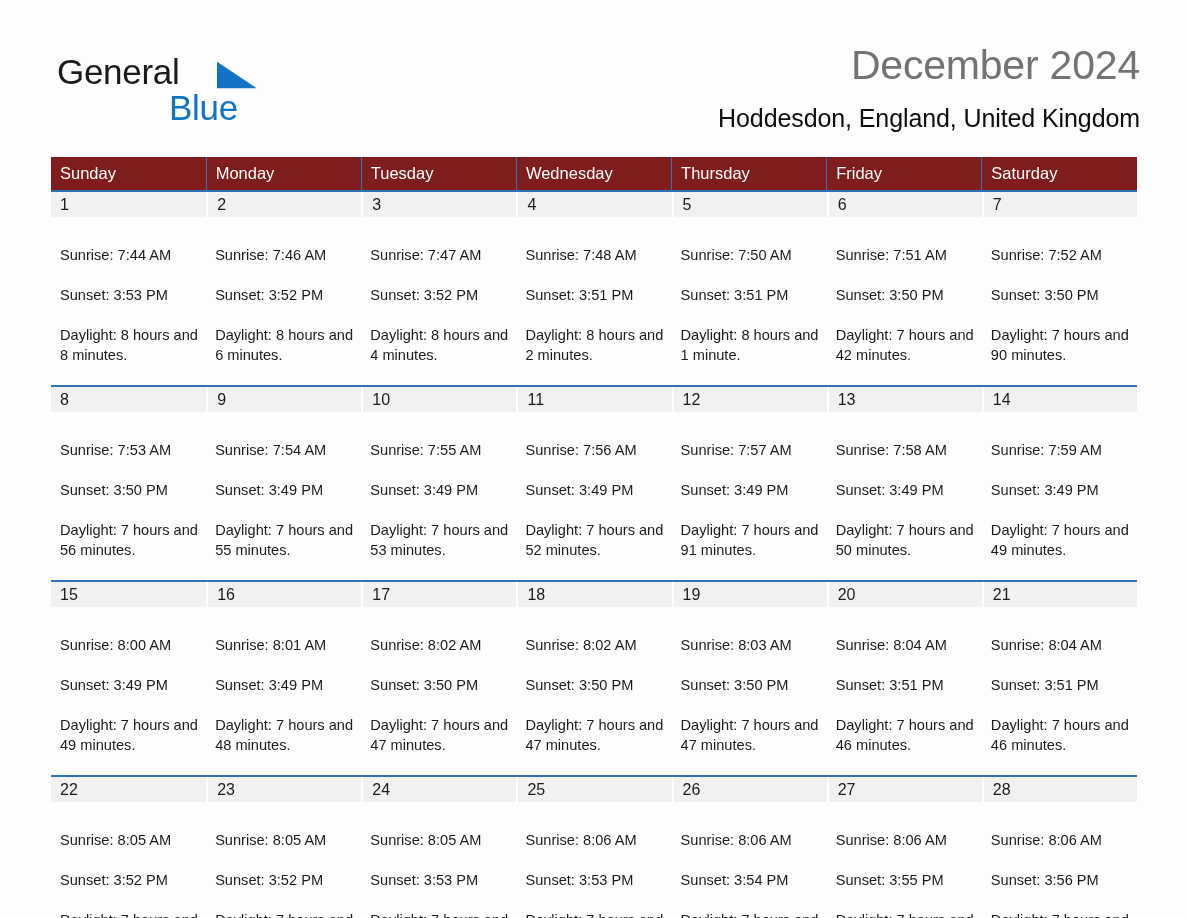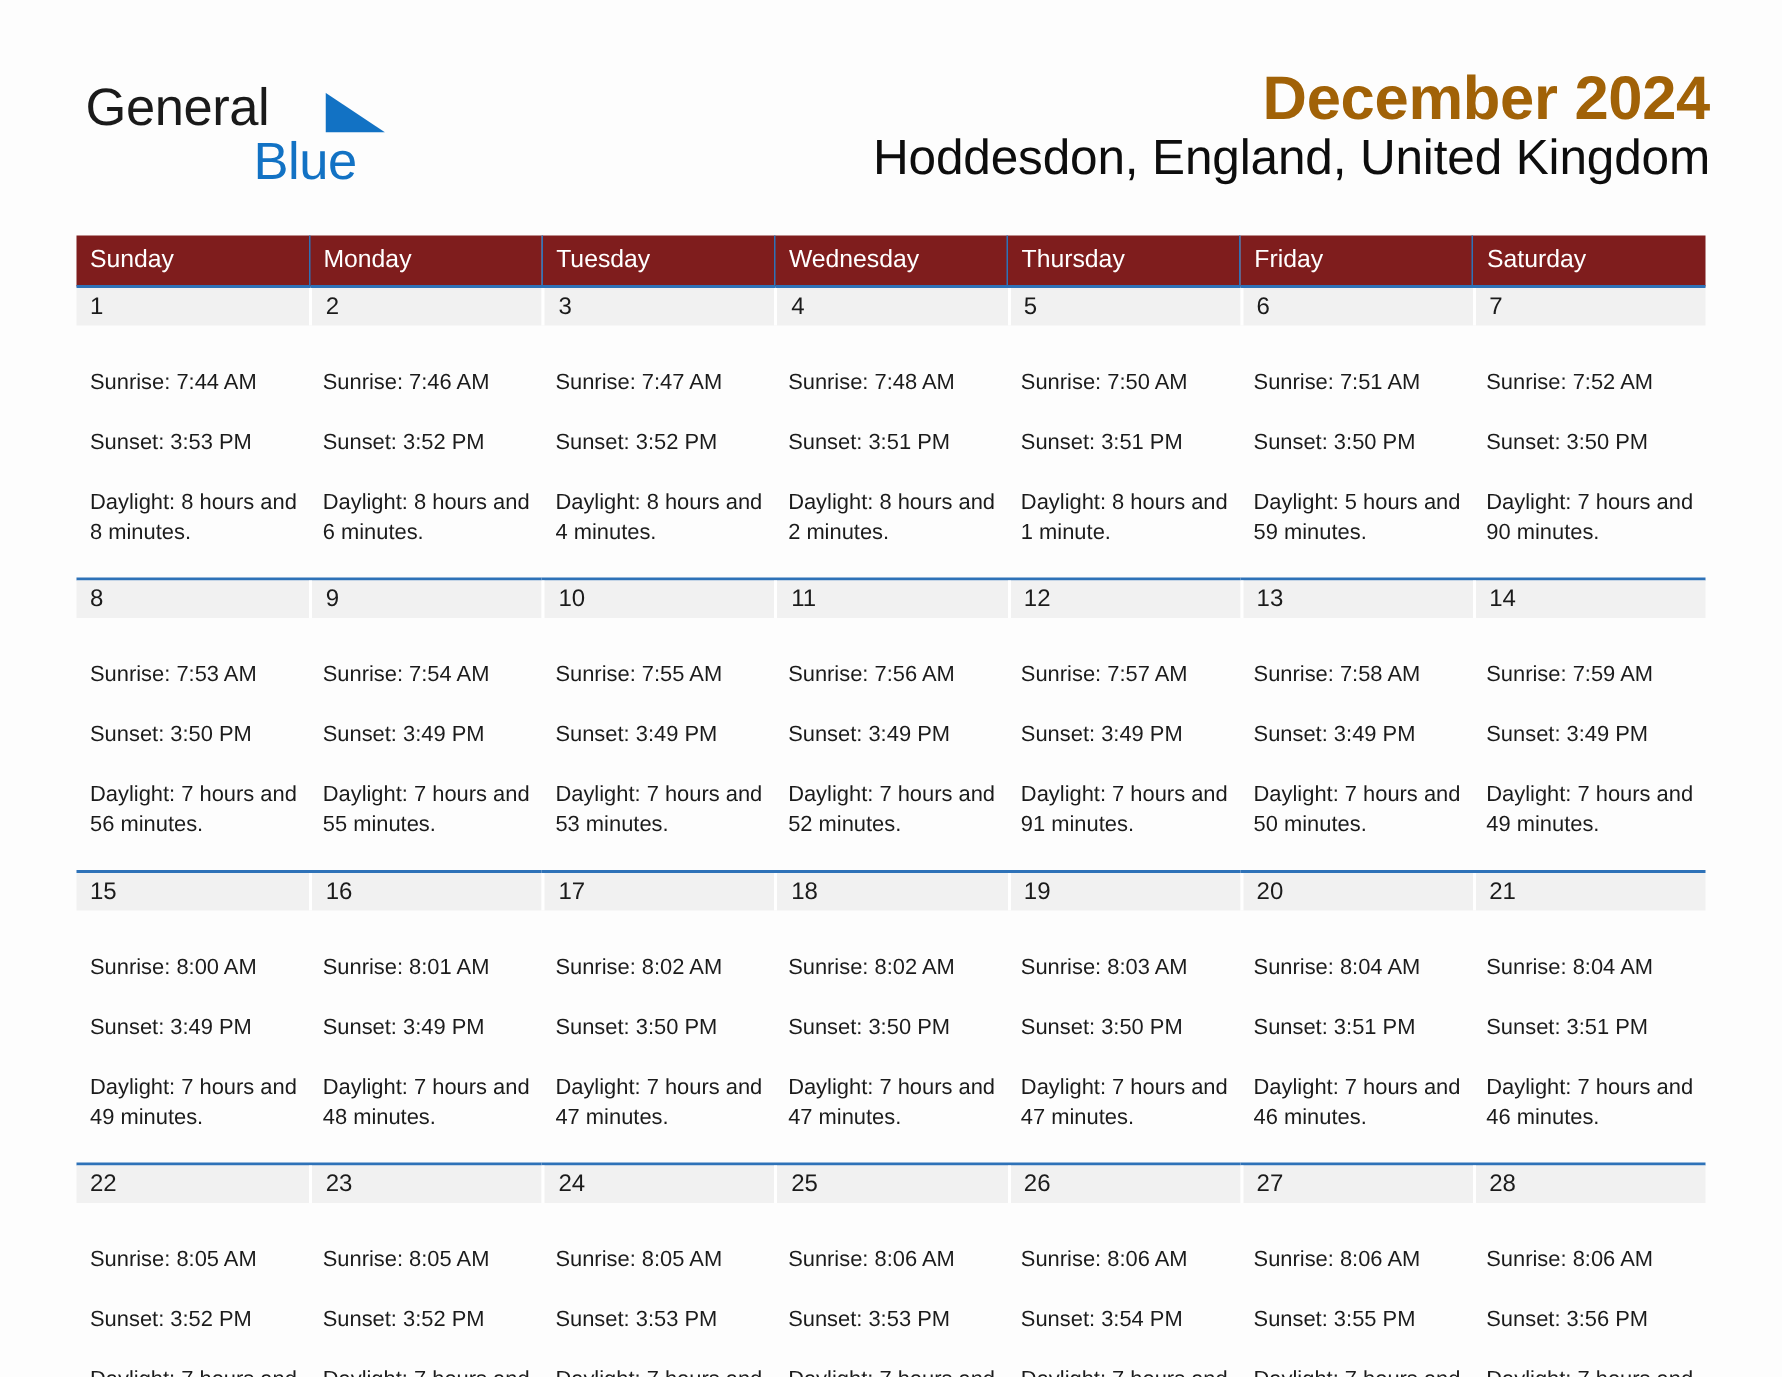--- a/index.html
+++ b/index.html
@@ -59,28 +59,28 @@
   }
   .title-block {
     position: absolute;
     right: 0; top: 0;
     text-align: right;
     width: 760px;
   }
   .cal-title {
     font-size: 41px;
     line-height: 50px;
-    color: #a16207;
-    font-weight: 700;
+    color: #737373;
+    font-weight: 400;
     letter-spacing: -0.2px;
     white-space: nowrap;
   }
   .cal-subtitle {
-    margin-top: 0;
-    font-size: 33px;
+    margin-top: 13px;
+    font-size: 25px;
     line-height: 30px;
     color: #0d0d0d;
     font-weight: 400;
     letter-spacing: -0.1px;
     white-space: nowrap;
   }
 
   
   .calendar {
     position: absolute;
@@ -220,21 +220,21 @@
               <div>Daylight: 8 hours and 1 minute.</div>
             </div>
           </div>
         </td>
         <td>
           <div class="daycell">
             <div class="daynum-band">6</div>
             <div class="details">
               <div>Sunrise: 7:51 AM</div>
               <div>Sunset: 3:50 PM</div>
-              <div>Daylight: 5 hours and 59 minutes.</div>
+              <div>Daylight: 7 hours and 42 minutes.</div>
             </div>
           </div>
         </td>
         <td>
           <div class="daycell">
             <div class="daynum-band">7</div>
             <div class="details">
               <div>Sunrise: 7:52 AM</div>
               <div>Sunset: 3:50 PM</div>
               <div>Daylight: 7 hours and 90 minutes.</div>

